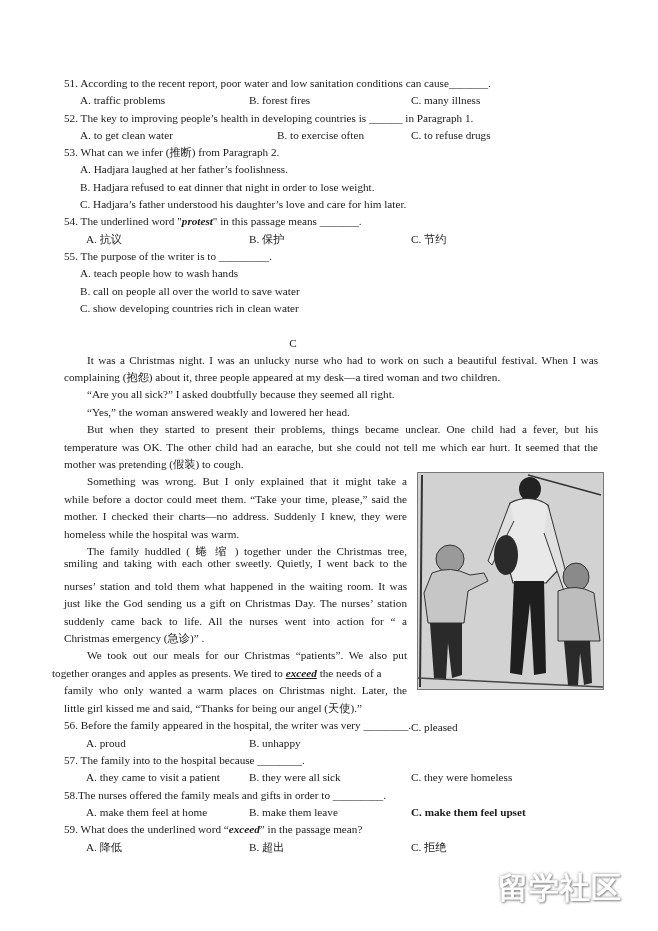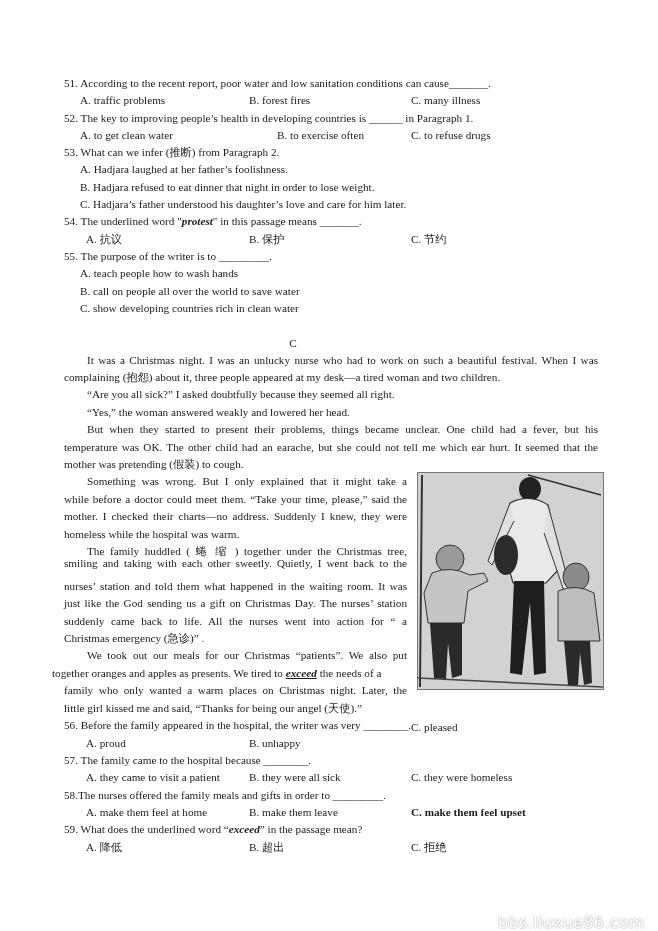--- a/index.html
+++ b/index.html
@@ -112,35 +112,36 @@
 </div>
 
 <div class="line" style="left:64px;top:718px;">
   <span>56.</span><span> </span><span>Before the family appeared in the hospital, the writer was very ________.</span>
 </div>
 <div class="opt" style="left:86px;top:736px;">A. proud</div>
 <div class="opt" style="left:249px;top:736px;">B. unhappy</div>
 <div class="opt" style="left:411px;top:720px;">C. pleased</div>
 
 <div class="line" style="left:64px;top:753px;">
-  <span>57.</span><span> </span><span>The family came to the hospital because ________.</span>
+  <span>57.</span><span> </span><span>The family into to the hospital because ________.</span>
 </div>
 <div class="opt" style="left:86px;top:770px;">A. they came to visit a patient</div>
 <div class="opt" style="left:249px;top:770px;">B. they were all sick</div>
 <div class="opt" style="left:411px;top:770px;">C. they were homeless</div>
 
 <div class="line" style="left:64px;top:788px;">
   <span>58.</span><span>The nurses offered the family meals and gifts in order to _________.</span>
 </div>
 <div class="opt" style="left:86px;top:805px;">A. make them feel at home</div>
 <div class="opt" style="left:249px;top:805px;">B. make them leave</div>
 <div class="opt" style="left:411px;top:805px;font-weight:bold;">C. make them feel upset</div>
 
 <div class="line" style="left:64px;top:822px;">
   <span>59.</span><span> </span><span>What does the underlined word “</span><i><b>exceed</b></i><span>” in the passage mean?</span>
 </div>
 <div class="opt" style="left:86px;top:840px;">A.  降低</div>
 <div class="opt" style="left:249px;top:840px;">B.  超出</div>
 <div class="opt" style="left:411px;top:840px;">C.  拒绝</div>
 
 <div class="watermark">
+  <div class="wm-cn">留学社区</div>
   <div class="wm-url">bbs.liuxue86.com</div>
 </div>
 
 </body></html>

